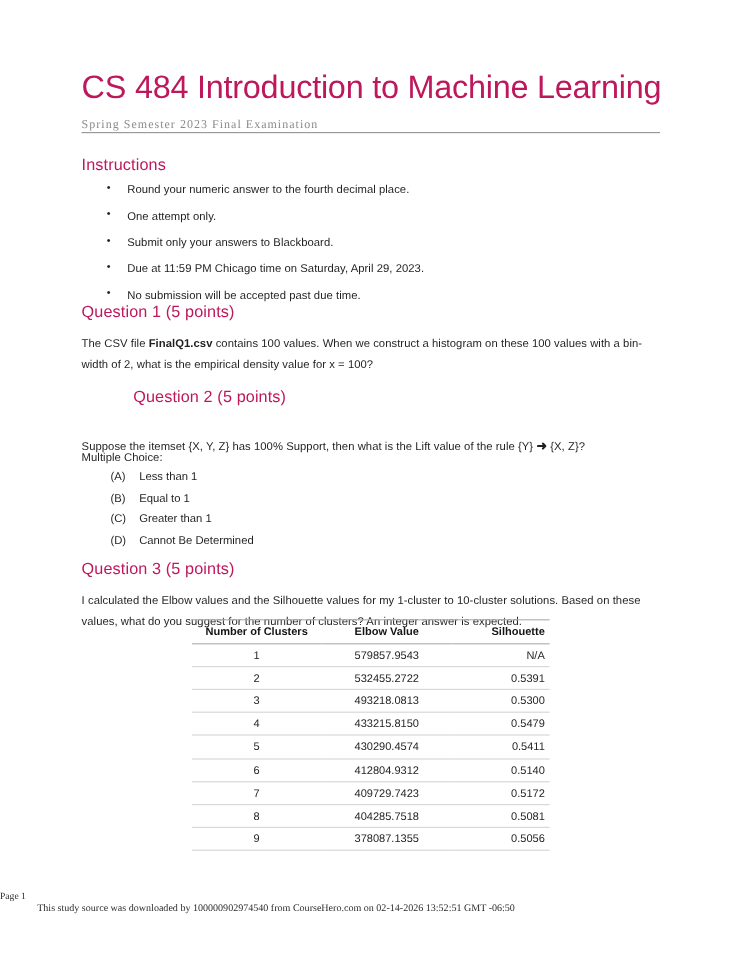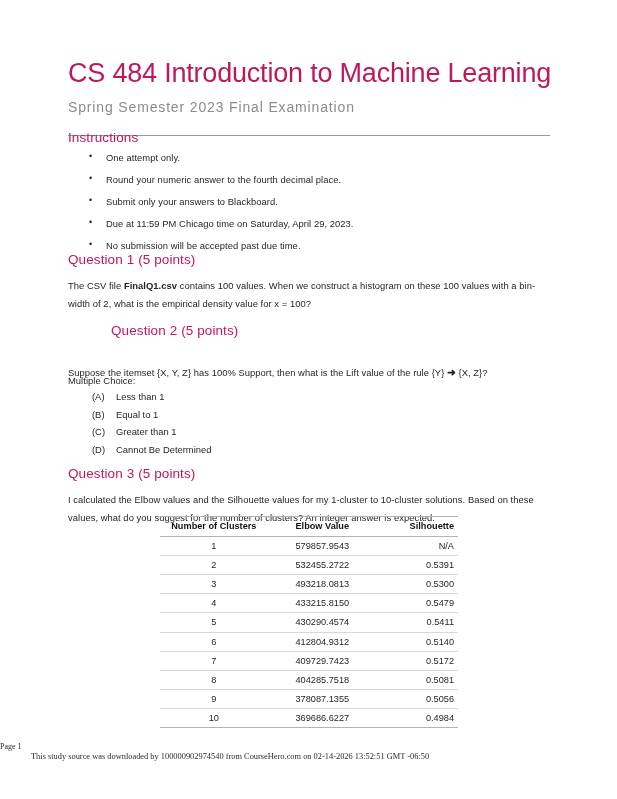--- a/index.html
+++ b/index.html
@@ -33,26 +33,27 @@
   .doc-title {
     font-size: 27px;
     font-weight: 400;
     letter-spacing: -0.2px;
     color: #be185d;
     line-height: 1.18;
     margin: 0;
     white-space: nowrap;
   }
   .doc-subtitle {
-    font-size: 14px;
+    font-size: 10px;
     color: #8b8b8b;
     letter-spacing: 0.85px;
     margin-top: 9px;
-    padding-bottom: 20px;
+    padding-bottom: 0;
     border-bottom: 1.1px solid #9a9a9a;
+    font-family: Liberation Serif, serif;
   }
 
   
   .heading {
     position: absolute;
     font-size: 13.5px;
     font-weight: 400;
     color: #be185d;
     letter-spacing: 0.1px;
     white-space: nowrap;
@@ -185,22 +186,22 @@
 <div class="page">
 
   <div class="title-block">
     <h1 class="doc-title">CS 484 Introduction to Machine Learning</h1>
     <div class="doc-subtitle">Spring Semester 2023 Final Examination</div>
   </div>
 
   <div class="heading" style="left:68px; top:130px;">Instructions</div>
 
   <ul class="bullets">
+    <li>Round your numeric answer to the fourth decimal place.</li>
     <li>One attempt only.</li>
-    <li>Round your numeric answer to the fourth decimal place.</li>
     <li>Submit only your answers to Blackboard.</li>
     <li>Due at 11:59 PM Chicago time on Saturday, April 29, 2023.</li>
     <li>No submission will be accepted past due time.</li>
   </ul>
 
   <div class="heading" style="left:68px; top:252px;">Question 1 (5 points)</div>
 
   <div class="body-text" style="left:68px; top:277px; width:470px;">
     <span>The CSV file </span><b>FinalQ1.csv</b><span> contains 100 values.  When we construct a histogram on these 100 values with a bin-width of 2, what is the empirical density value for x = 100?</span>
   </div>
@@ -279,24 +280,19 @@
       <tr>
         <td class="col-clusters">8</td>
         <td class="col-elbow">404285.7518</td>
         <td class="col-sil">0.5081</td>
       </tr>
       <tr>
         <td class="col-clusters">9</td>
         <td class="col-elbow">378087.1355</td>
         <td class="col-sil">0.5056</td>
       </tr>
-      <tr class="last-row">
-        <td class="col-clusters">10</td>
-        <td class="col-elbow">369686.6227</td>
-        <td class="col-sil">0.4984</td>
-      </tr>
     </tbody>
   </table>
 
   <div class="page-label">Page 1</div>
   <div class="download-line">This study source was downloaded by 100000902974540 from CourseHero.com on 02-14-2026 13:52:51 GMT -06:50</div>
 
 </div>
 
 </body></html>

